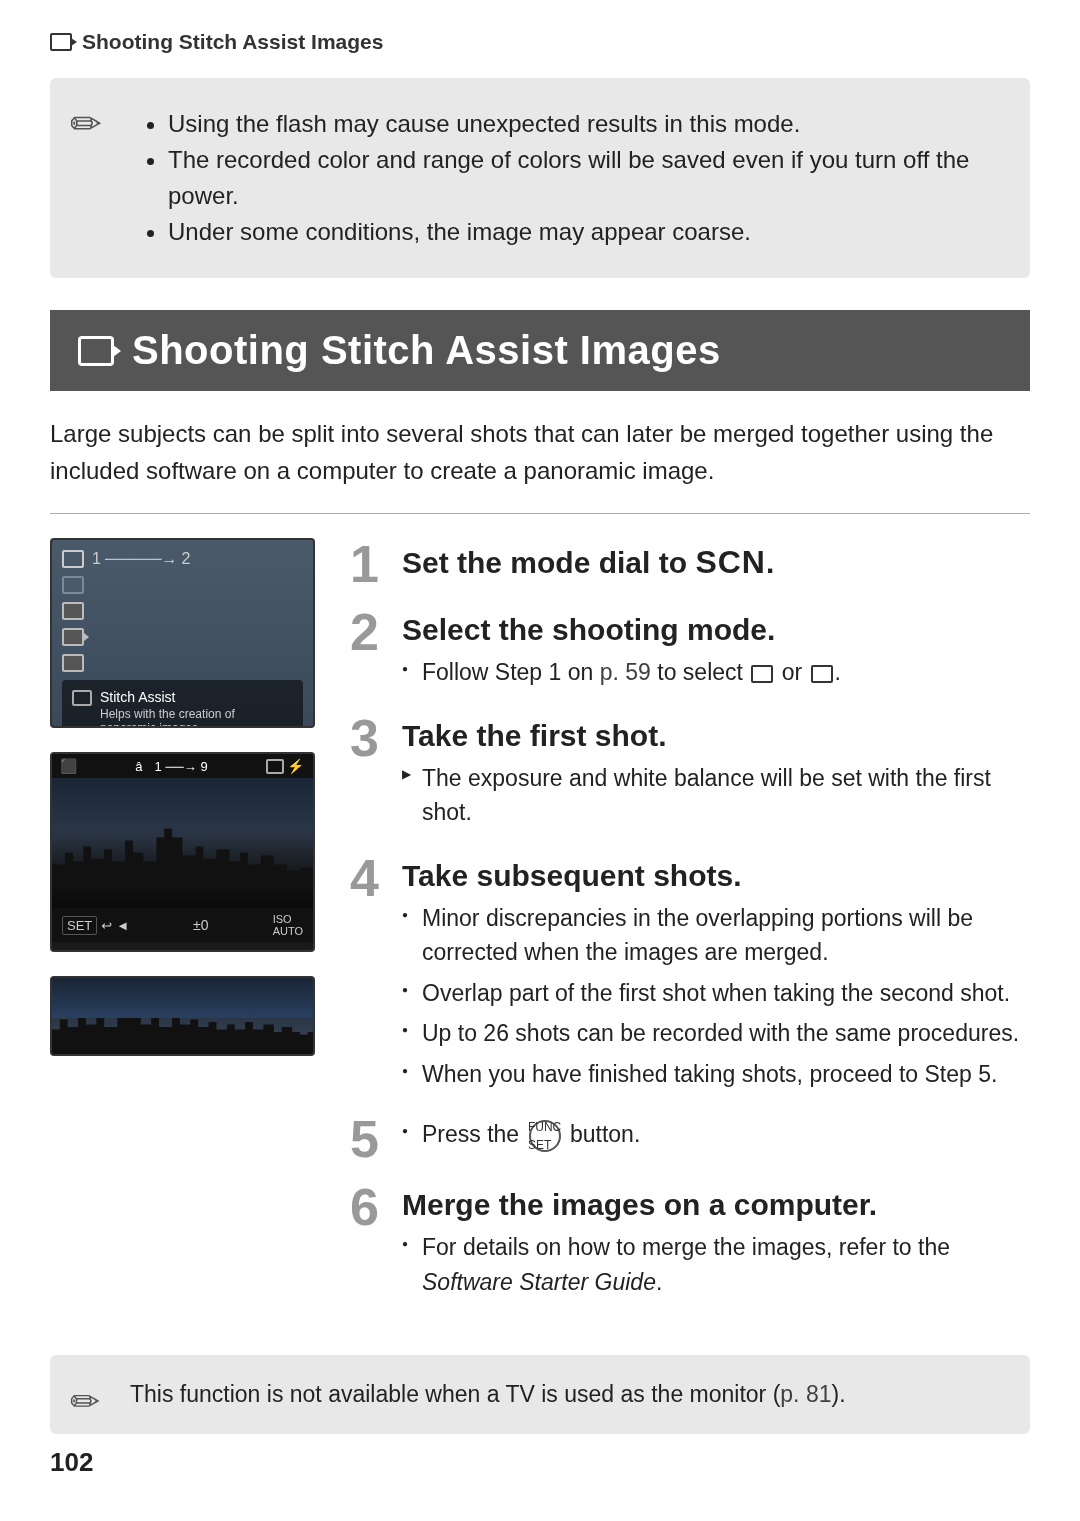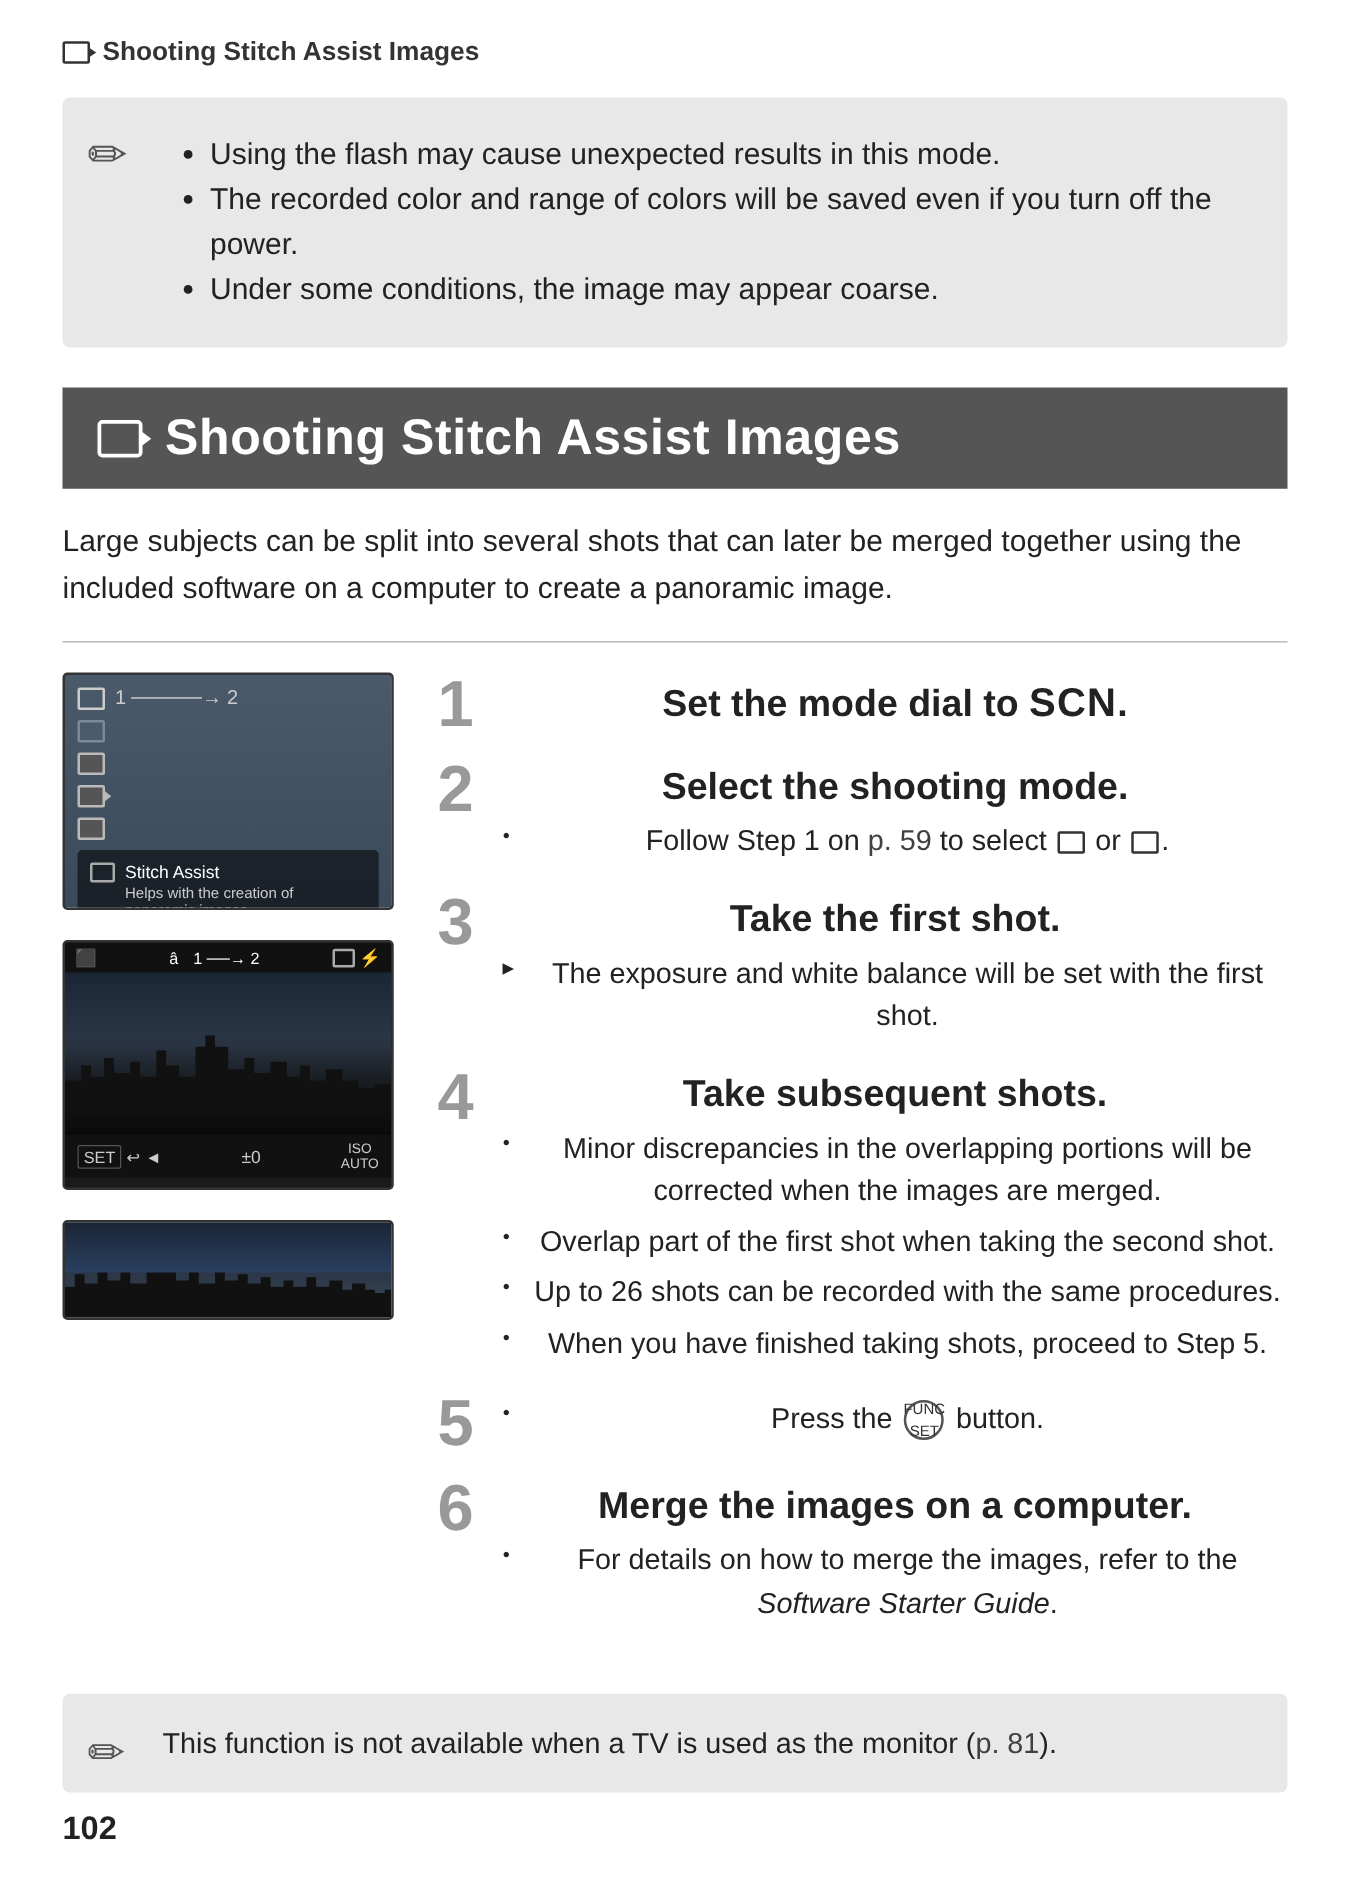--- a/index.html
+++ b/index.html
@@ -258,21 +258,20 @@
       font-weight: bold;
       color: #999;
       line-height: 1;
       min-width: 44px;
       margin-right: 8px;
       margin-top: -4px;
     }
 
     .step-content {
       flex: 1;
-      text-align: center;
     }
 
     .step-title {
       font-size: 30px;
       font-weight: bold;
       color: #222;
       line-height: 1.3;
       margin-bottom: 6px;
     }
 
@@ -484,39 +483,39 @@
             </div>
           </div>
         </div>
       </div>
 
       <div class="screen-mockup screen2">
         <div class="screen2-top">
           <span class="battery-icon">⬛</span>
           <div class="screen2-top-mid">
             <span style="color:#fff;font-size:13px;">â</span>
-            <span style="color:#fff;font-size:13px;">1 ──→ 2</span>
+            <span style="color:#fff;font-size:13px;">1 ──→ 9</span>
           </div>
           <div style="display:flex;align-items:center;gap:4px;">
             <span class="icon-small-sq" style="width:18px;height:15px;border-color:#aaa;"></span>
             <span class="flash-icon">⚡</span>
           </div>
         </div>
         <div class="city-bg">
           <div class="city-silhouette"></div>
           <div style="position:absolute;top:10px;left:10px;color:#fff;font-size:11px;opacity:0.7;"></div>
         </div>
         <div class="screen2-bottom">
           <div style="display:flex;align-items:center;gap:4px;">
             <span class="set-btn">SET</span>
             <span style="color:#ccc;font-size:13px;">↩</span>
             <span style="color:#ccc;font-size:13px;">◄</span>
           </div>
           <span style="color:#ccc;font-size:14px;">±0</span>
-          <div style="display:flex;flex-direction:column;align-items:center;">
+          <div style="display:flex;flex-direction:column;align-items:flex-start;">
             <span class="iso-txt">ISO</span>
             <span class="iso-txt">AUTO</span>
           </div>
         </div>
       </div>
 
       <div class="screen3">
         <div class="panorama-city"></div>
         <div style="position:absolute;top:0;left:0;right:0;height:40px;background:linear-gradient(180deg,#1a2535 0%,#2a4060 100%);"></div>
       </div>

